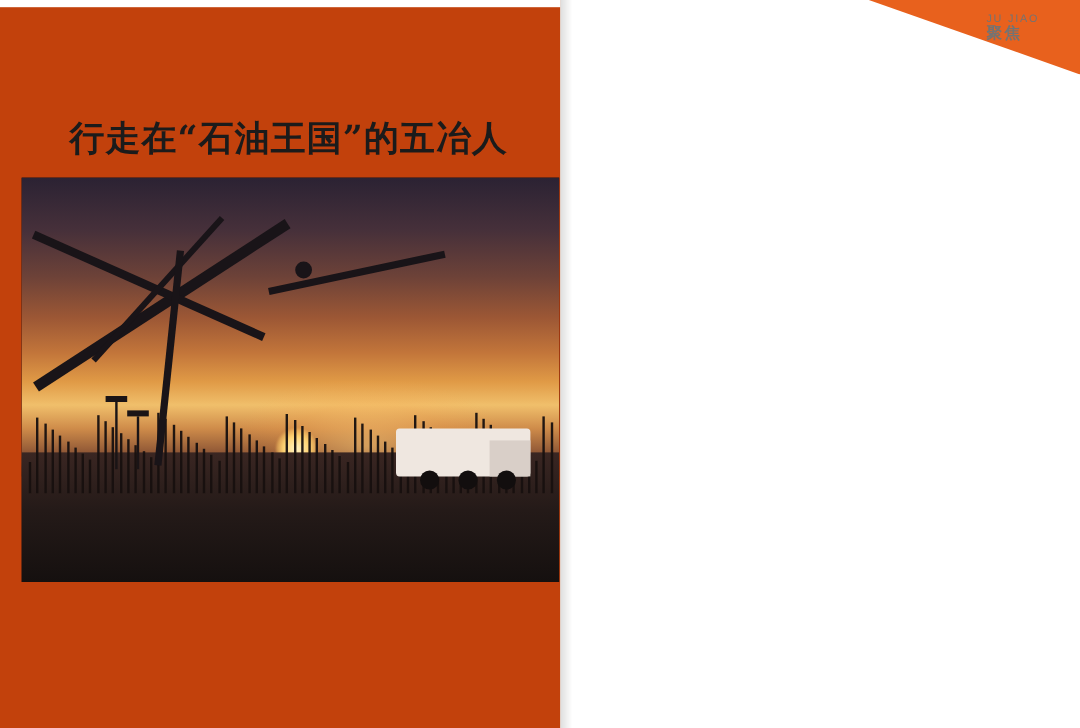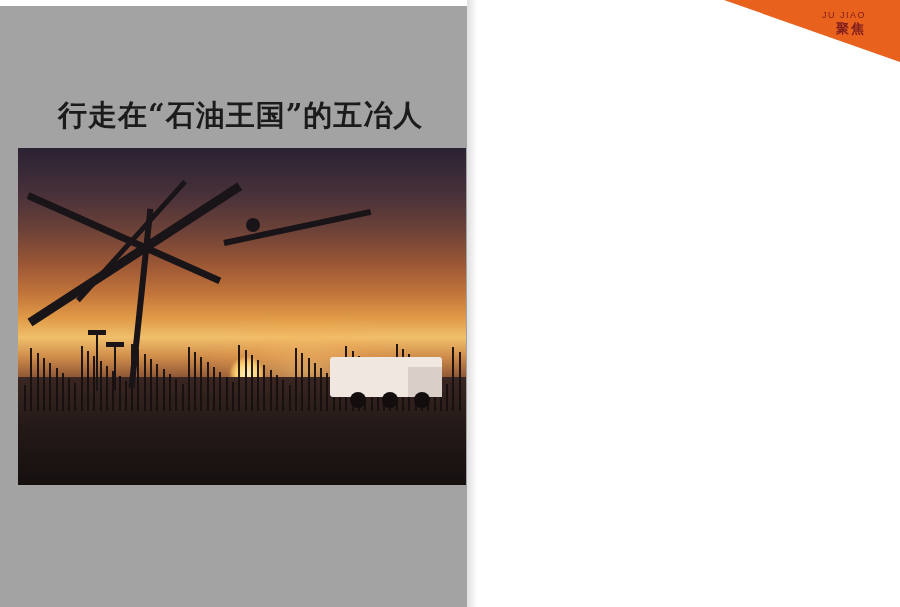--- a/index.html
+++ b/index.html
@@ -21,21 +21,21 @@
     overflow: hidden;
   }
 
   
   .left-page {
     position: absolute;
     left: 0;
     top: 0;
     width: 467px;
     height: 607px;
-    background: #a3a3a3;
+    background: #c2410c;
   }
   .left-white-top {
     position: absolute;
     left: 0;
     top: 0;
     width: 467px;
     height: 6px;
     background: #ffffff;
   }
   .headline {
@@ -193,22 +193,22 @@
     top: 0;
     width: 0;
     height: 0;
     border-top: 62px solid #e8611d;
     border-left: 176px solid transparent;
   }
   .masthead-text {
     position: absolute;
     right: 34px;
     top: 10px;
-    text-align: right;
-    color: #7f1d1d;
+    text-align: left;
+    color: #737373;
     line-height: 1.15;
   }
   .masthead-en {
     font-size: 9px;
     letter-spacing: 1.5px;
     font-family: "Liberation Sans", sans-serif;
   }
   .masthead-cn {
     font-size: 13px;
     font-weight: bold;

